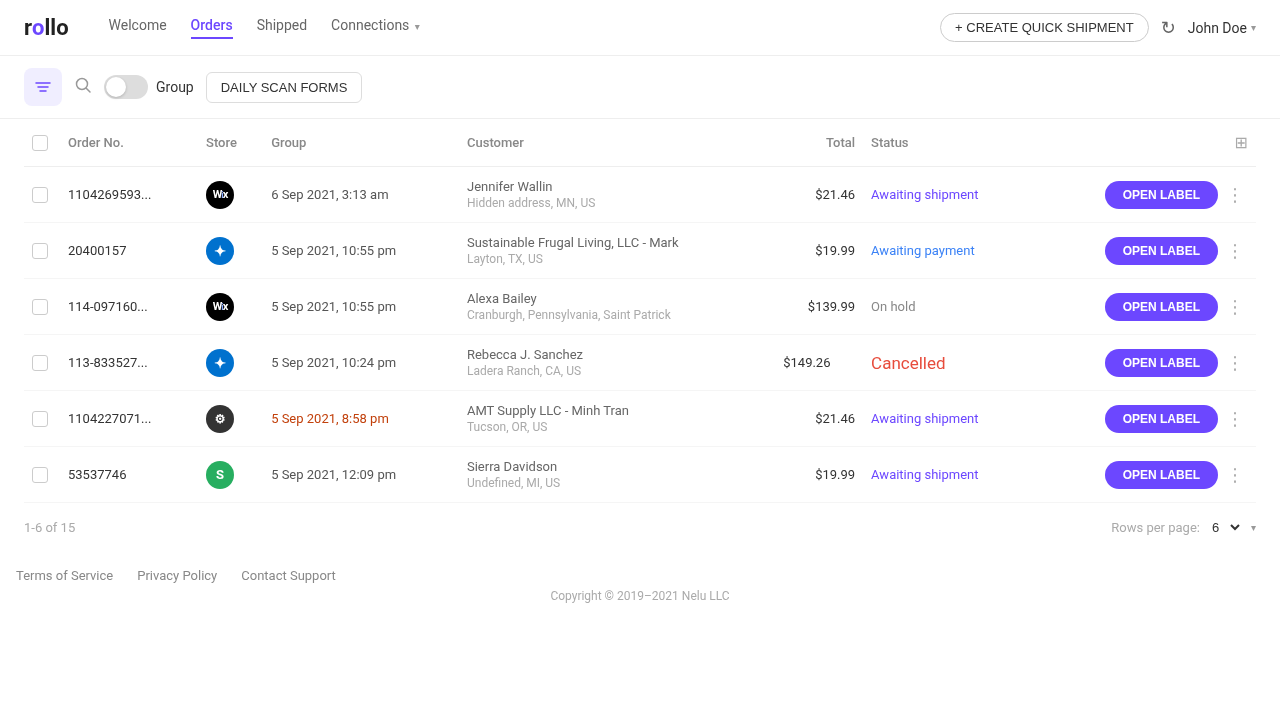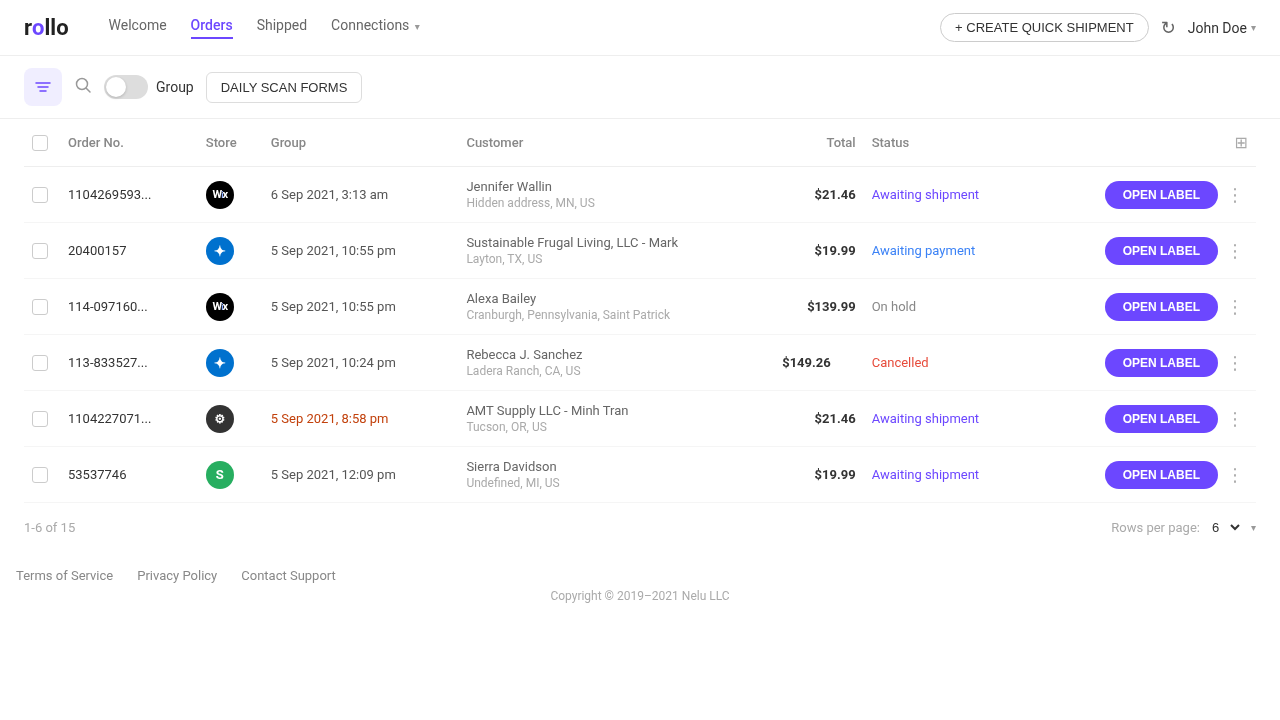--- a/index.html
+++ b/index.html
@@ -73,26 +73,26 @@
     }
     .order-num { color: #333; font-weight: 400; }
     .store-icon {
       width: 28px; height: 28px; border-radius: 50%; display: flex; align-items: center; justify-content: center;
       font-size: 13px; font-weight: 700; color: #fff;
     }
     .store-wix { background: #000; }
 
     .customer-name { font-size: 13px; color: #666; }
     .customer-address { font-size: 12px; color: #aaa; margin-top: 2px; }
-    .total { font-weight: 700; color: #333; }
+    .total { font-weight: 400; color: #333; }
 
     .status-awaiting { color: #6c47ff; font-size: 13px; }
     .status-payment { color: #3b82f6; font-size: 13px; }
     .status-hold { color: #888; font-size: 13px; }
-    .status-cancelled { color: #e74c3c; font-size: 13px; }
+    .status-cancelled { color: #e74c3c; font-size: 17px; }
 
     .open-label-btn {
       background: #6c47ff; color: #fff; border: none; border-radius: 20px;
       padding: 7px 18px; font-size: 12px; font-weight: 600; cursor: pointer;
       white-space: nowrap;
     }
     .more-btn { background: none; border: none; cursor: pointer; color: #aaa; font-size: 18px; padding: 0 4px; }
 
     .actions-cell { display: flex; align-items: center; gap: 4px; justify-content: flex-end; }
 

